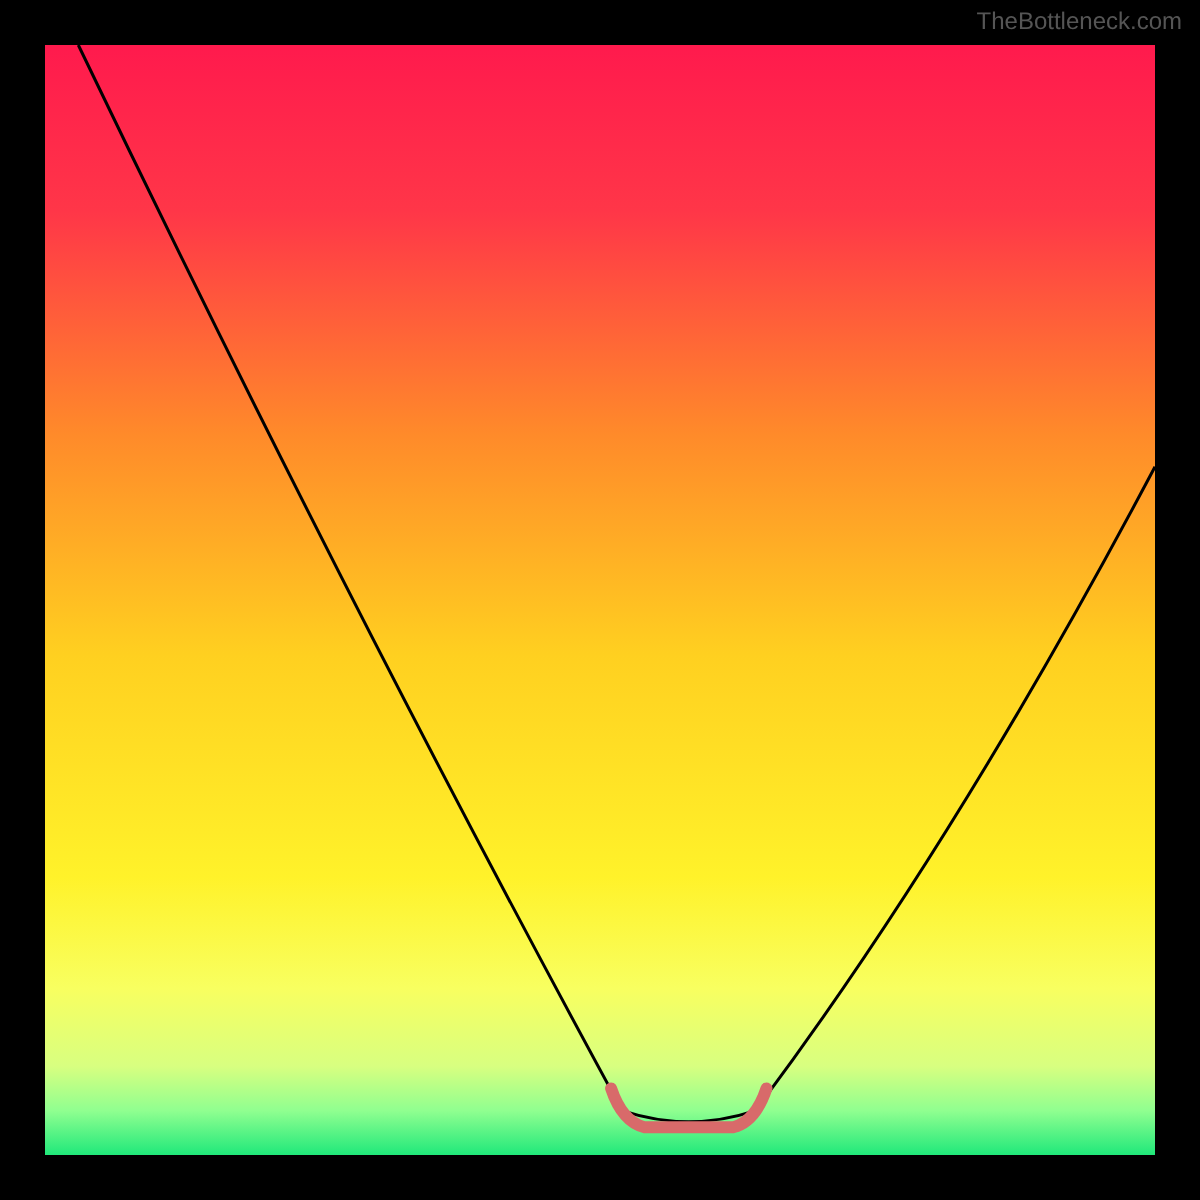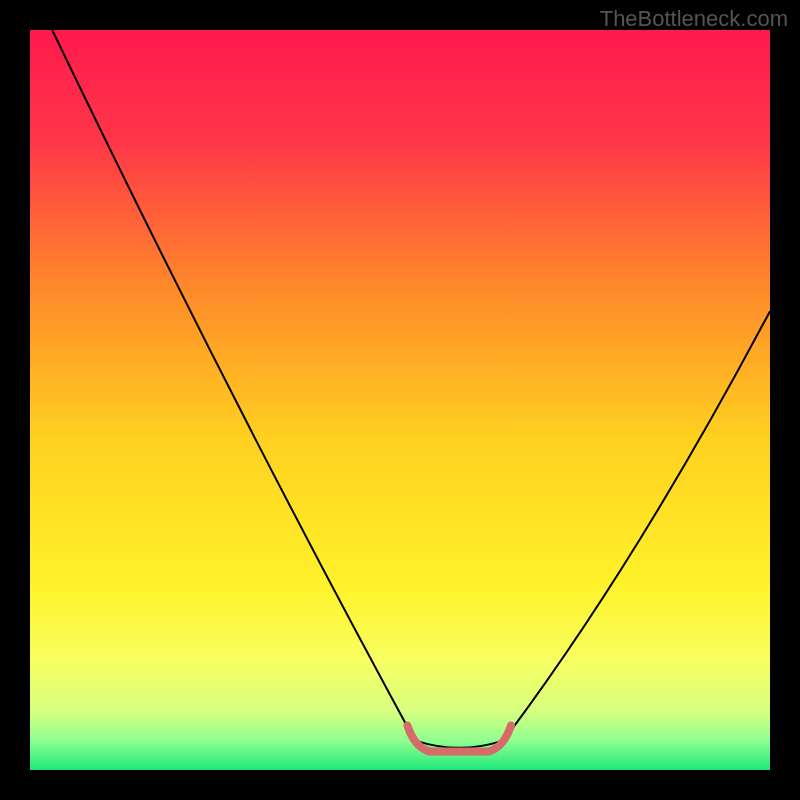--- a/index.html
+++ b/index.html
@@ -16,21 +16,21 @@
     top: 0;
     left: 0;
     width: 800px;
     height: 800px;
   }
   .watermark {
     position: absolute;
     top: 6px;
     right: 12px;
     color: #555;
-    font-size: 22px;
+    font-size: 16px;
     font-weight: 500;
     z-index: 10;
   }
 </style>
 </head>
 <body>
 
 <div class="chart-container">
   <svg width="800" height="800">
     <defs>

